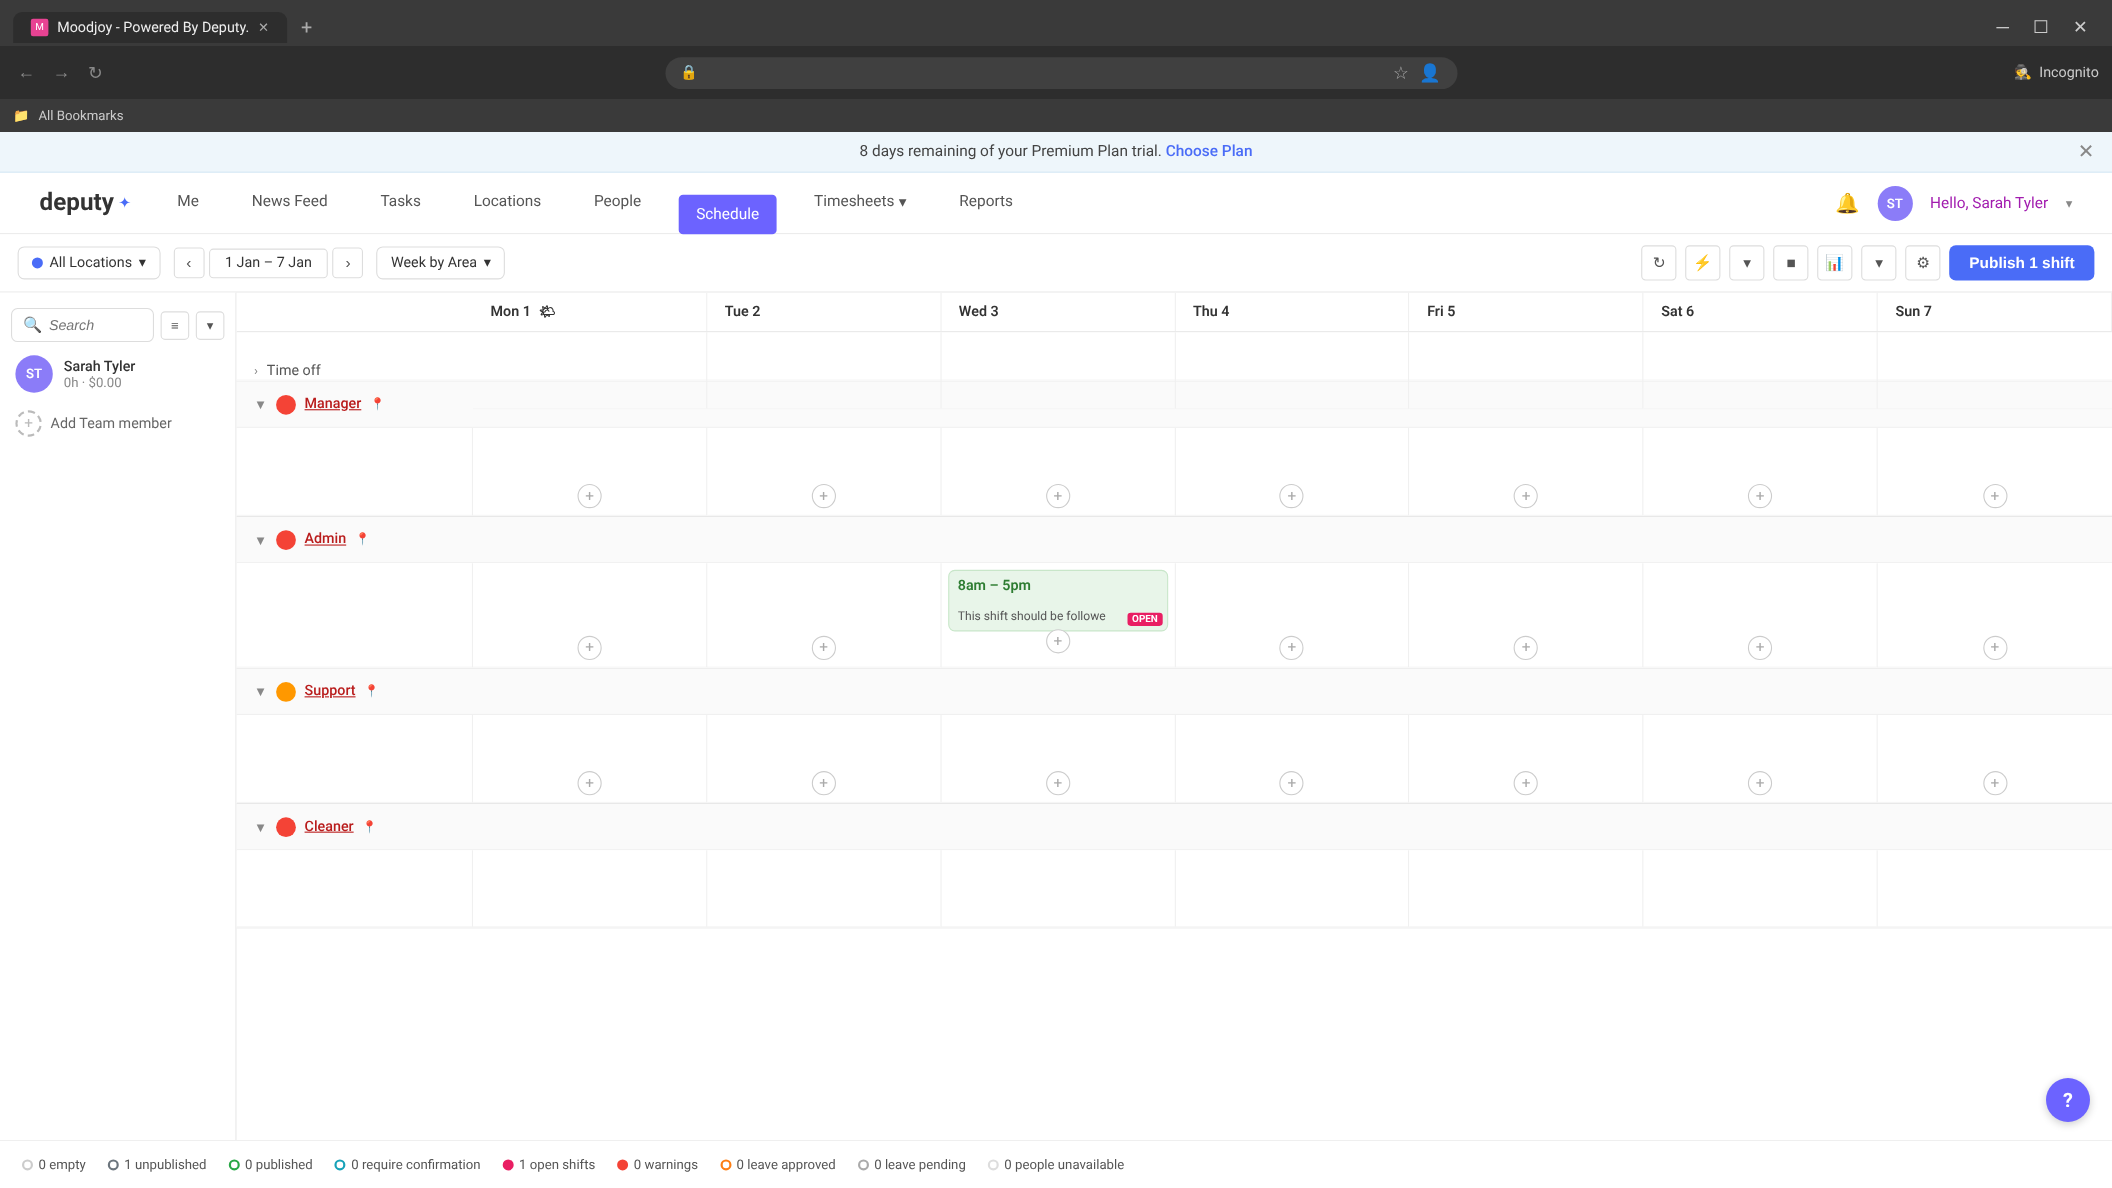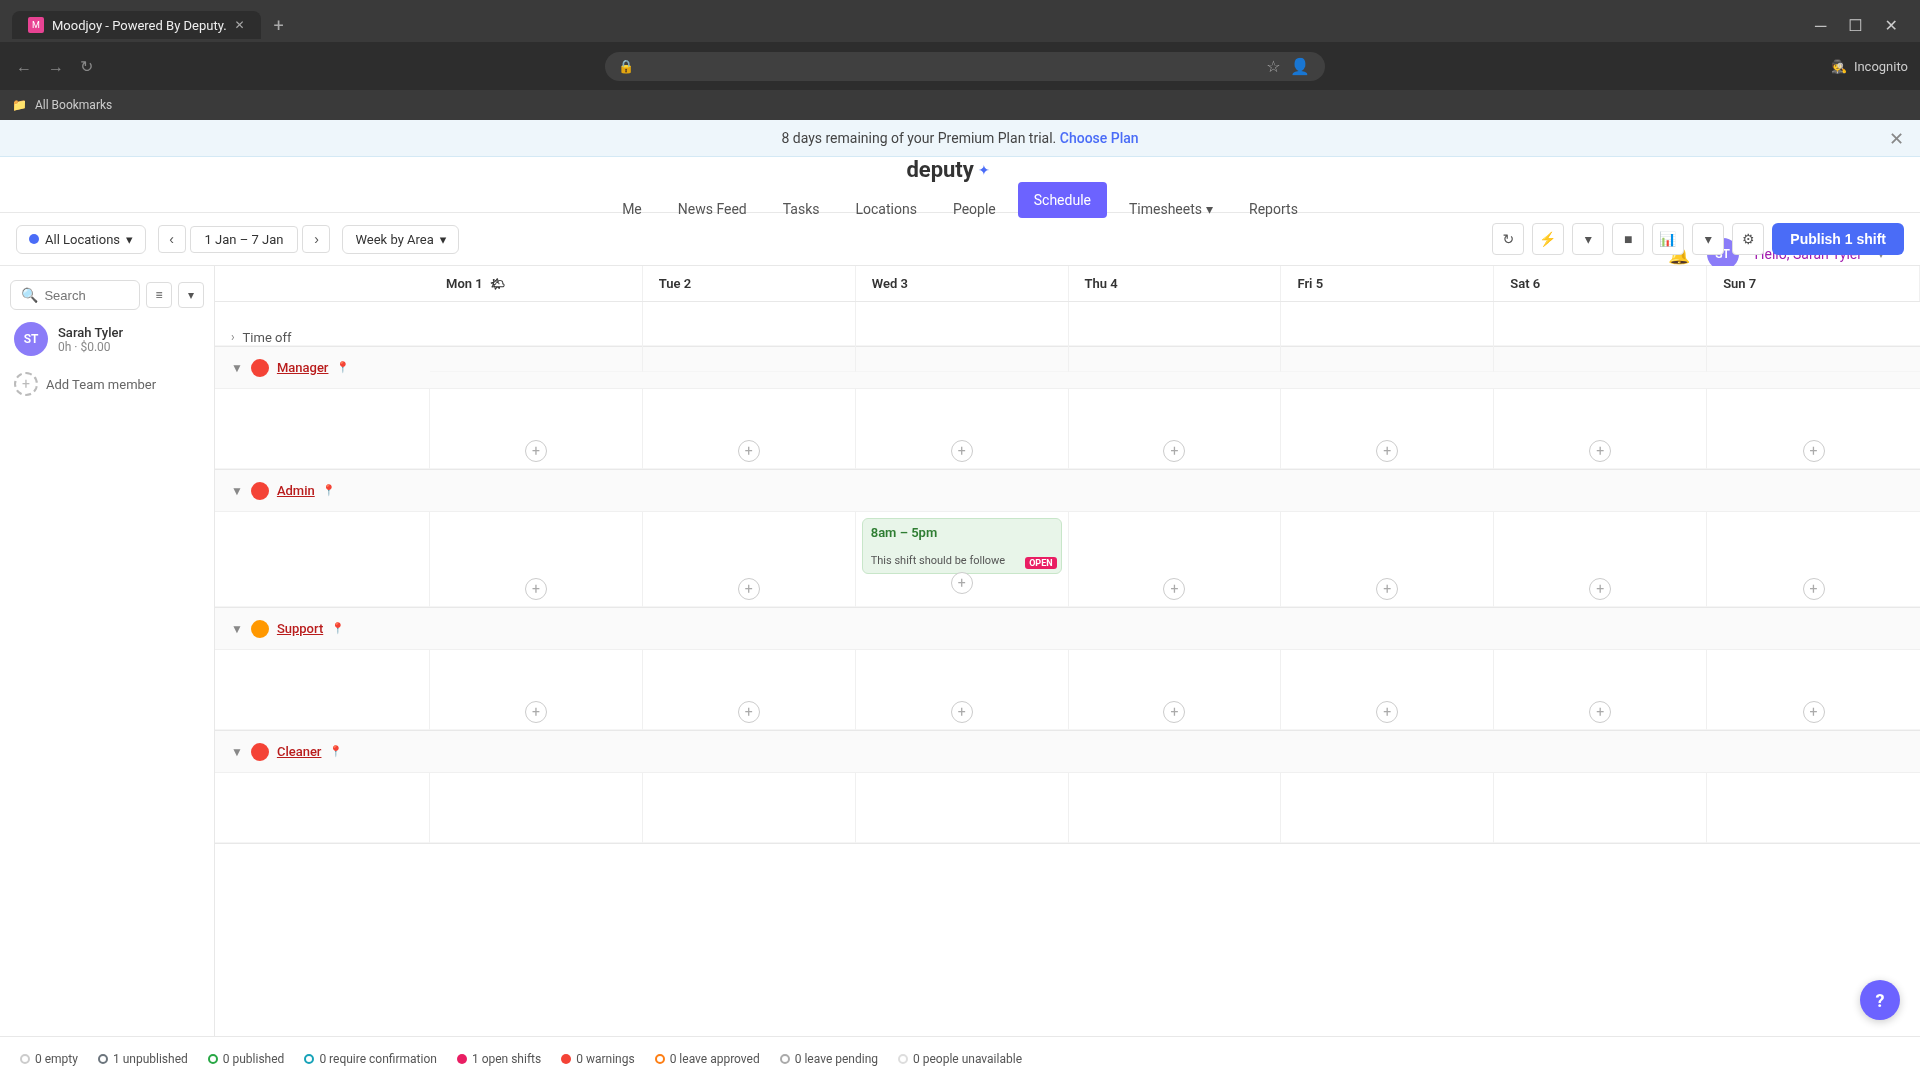--- a/index.html
+++ b/index.html
@@ -28,25 +28,25 @@
     
     .trial-banner { background: #eef6fb; border-bottom: 1px solid #d4e9f5; display: flex; align-items: center; justify-content: center; padding: 10px 16px; position: relative; }
     .trial-banner-text { font-size: 14px; color: #444; }
     .trial-banner-text a { color: #4a6cf7; text-decoration: none; font-weight: 500; margin-top: 12px; }
     .trial-banner-close { position: absolute; right: 16px; color: #888; cursor: pointer; font-size: 18px; }
 
     
     .app-wrapper { background: #fff; min-height: 780px; }
 
     
-    .top-nav { display: flex; align-items: center; padding: 0 36px; border-bottom: 1px solid #e8e8e8; height: 56px; background: #fff; flex-direction: column; }
+    .top-nav { display: flex; align-items: center; padding: 0 36px; border-bottom: 1px solid #e8e8e8; height: 56px; background: #fff; }
     .logo { display: flex; align-items: center; gap: 4px; margin-right: 24px; }
     .logo-text { font-size: 22px; font-weight: 700; color: #333; }
     .logo-star { color: #4a6cf7; font-size: 14px; }
-    .nav-items { display: flex; align-items: flex-start; gap: 0; flex: 1; }
+    .nav-items { display: flex; align-items: flex-end; gap: 12px; flex: 1; }
     .nav-item { padding: 0 18px; height: 56px; display: flex; align-items: center; font-size: 14px; color: #555; cursor: pointer; border-bottom: 3px solid transparent; }
     .nav-item.schedule-active { background: #6c63ff; color: white; border-radius: 4px; border-bottom: none; height: 36px; margin: 0 4px; padding: 0 16px; }
     .nav-item-timesheets { display: flex; align-items: center; gap: 4px; }
     .nav-right { display: flex; align-items: center; gap: 16px; margin-left: auto; }
     .bell-icon { font-size: 18px; color: #555; cursor: pointer; }
     .user-avatar { width: 32px; height: 32px; background: #8b7cf8; border-radius: 50%; color: white; font-size: 12px; font-weight: 600; display: flex; align-items: center; justify-content: center; }
     .hello-text { font-size: 14px; color: #a21caf; cursor: pointer; }
 
     
     .schedule-toolbar { display: flex; align-items: center; padding: 10px 16px; border-bottom: 1px solid #e8e8e8; background: #fff; gap: 12px; }
@@ -59,21 +59,21 @@
     .toolbar-right { display: flex; align-items: center; gap: 8px; margin-left: auto; }
     .icon-btn { width: 32px; height: 32px; border: 1px solid #ddd; border-radius: 4px; background: #fff; cursor: pointer; display: flex; align-items: center; justify-content: center; color: #555; font-size: 14px; }
     .publish-btn { background: #4a6cf7; color: white; border: none; border-radius: 6px; padding: 8px 18px; font-size: 14px; font-weight: 600; cursor: pointer; }
 
     
     .main-content { display: flex; height: calc(1080px - 270px); }
 
     
     .left-sidebar { width: 215px; border-right: 1px solid #e8e8e8; background: #fff; padding: 10px 0; flex-shrink: 0; }
     .search-bar { display: flex; align-items: center; gap: 6px; border: 1px solid #ddd; border-radius: 6px; margin: 8px 10px; padding: 6px 10px; }
-    .search-bar input { border: none; outline: none; font-size: 13px; color: #555; width: 100%; background: transparent; }
+    .search-bar input { border: none; outline: none; font-size: 13px; color: #555; width: 100%; background: transparent; font-style: italic; }
     .sidebar-icon-btn { width: 26px; height: 26px; border: 1px solid #ddd; border-radius: 4px; background: #fff; cursor: pointer; display: flex; align-items: center; justify-content: center; color: #555; font-size: 12px; }
 
     .employee-item { display: flex; align-items: center; gap: 10px; padding: 8px 14px; cursor: pointer; }
     .emp-avatar { width: 34px; height: 34px; border-radius: 50%; display: flex; align-items: center; justify-content: center; font-size: 12px; font-weight: 600; flex-shrink: 0; }
     .emp-avatar.open-shifts { background: #e8e8e8; color: #888; }
     .emp-avatar.st { background: #8b7cf8; color: white; }
     .emp-info { display: flex; flex-direction: column; }
     .emp-name { font-size: 13px; font-weight: 500; color: #333; }
     .emp-hours { font-size: 12px; color: #888; }
 

